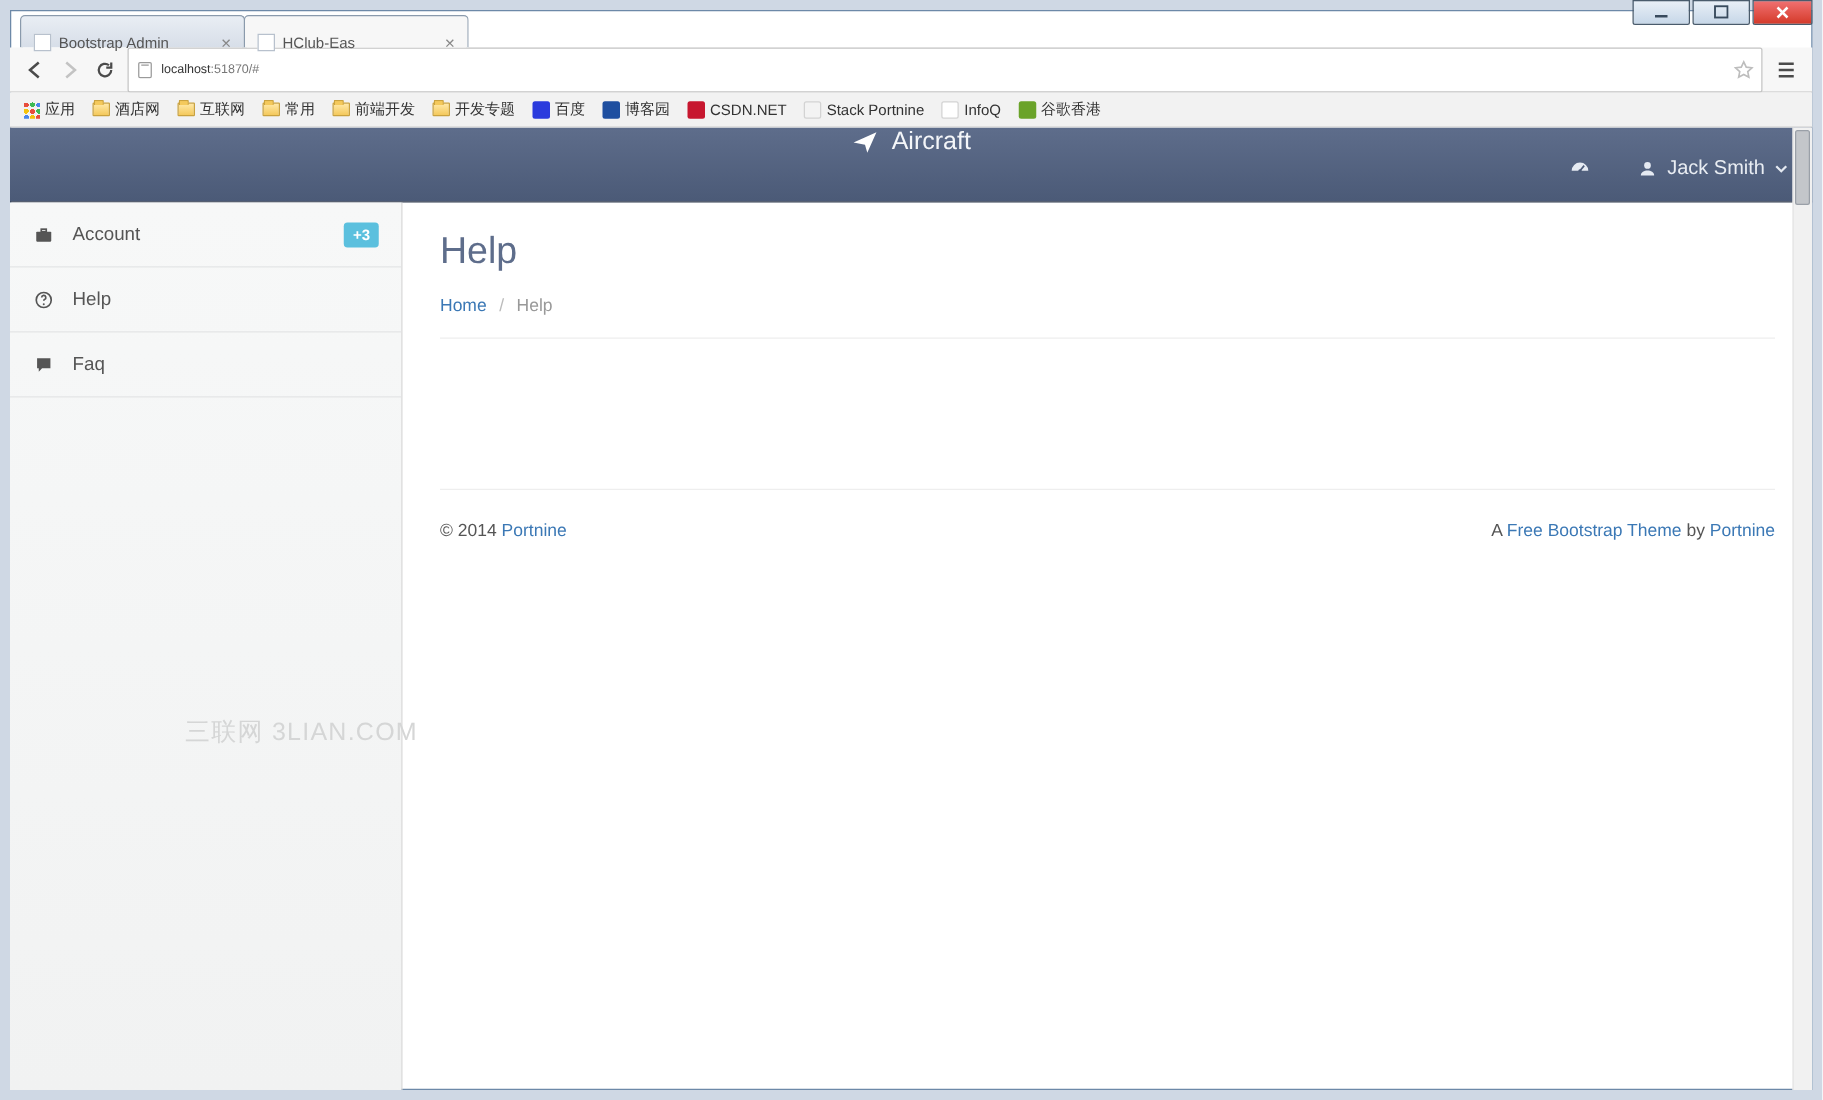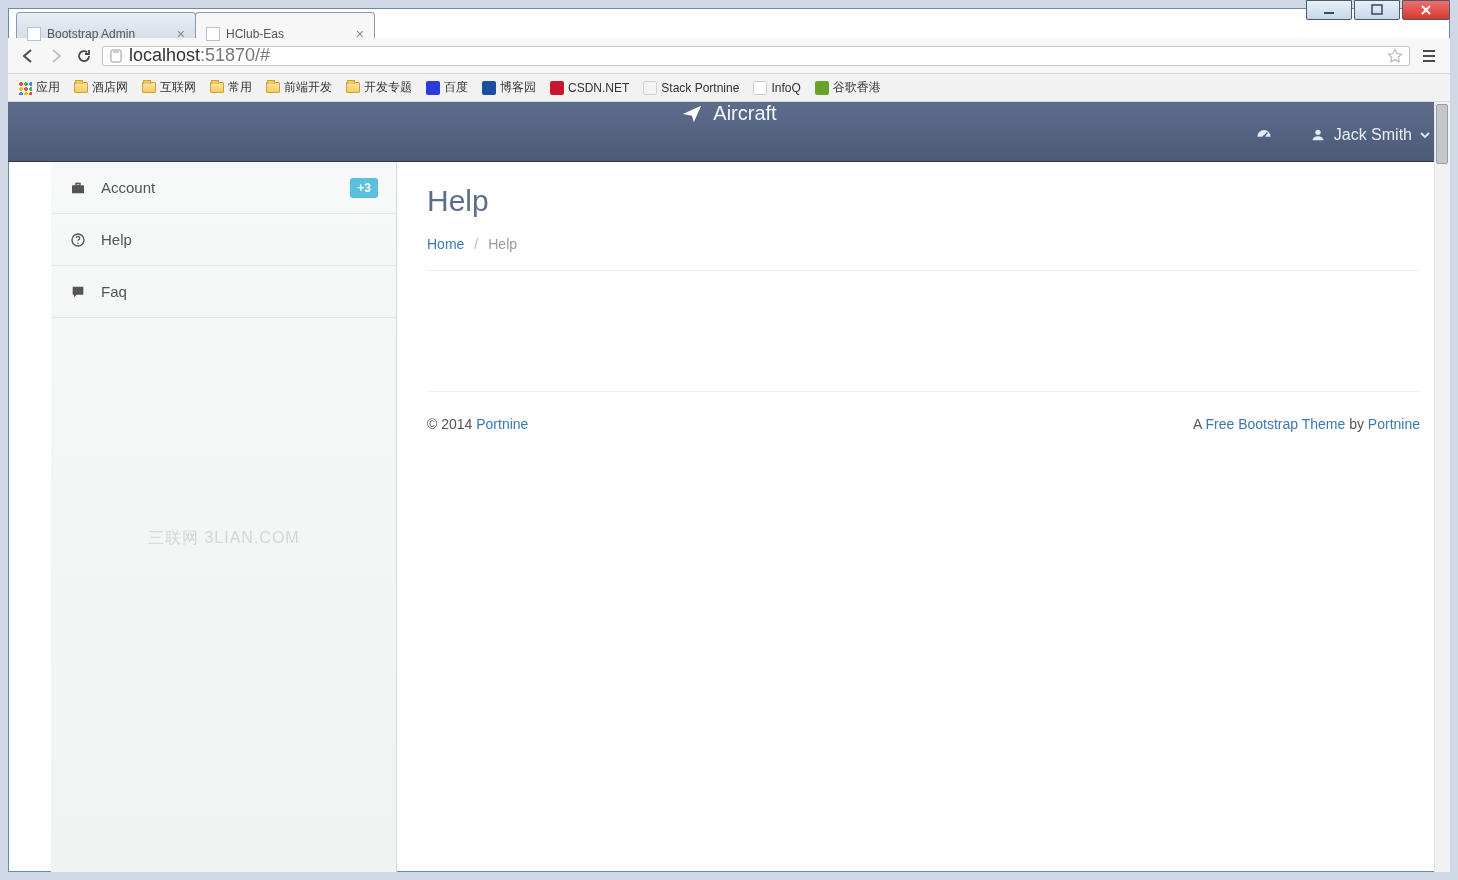--- a/index.html
+++ b/index.html
@@ -19,21 +19,21 @@
   .tab-strip{height:30px;background:transparent;display:flex;align-items:flex-end;padding:0 8px;position:relative;}
   .tab{height:26px;min-width:180px;max-width:180px;padding:16px 10px 0 10px;display:flex;align-items:center;gap:6px;font-size:12px;color:#555;border:1px solid #8a9aac;border-bottom:none;border-radius:4px 4px 0 0;background:linear-gradient(#e9eef4,#d7dee8);position:relative;margin-right:-1px;}
   .tab.active{background:#f7f7f7;z-index:2;border-color:#8a9aac;}
   .tab .favicon{width:14px;height:14px;border:1px solid #b8c1cd;background:#fff;flex:none;}
   .tab .ttxt{flex:1;overflow:hidden;white-space:nowrap;text-overflow:ellipsis;}
   .tab .tclose{flex:none;color:#888;font-size:14px;line-height:1;}
 
   .toolbar{height:36px;background:#f7f7f7;border-bottom:1px solid #d4d4d4;display:flex;align-items:center;padding:0 10px;gap:8px;}
   .tb-ico{width:20px;height:20px;display:flex;align-items:center;justify-content:center;color:#555;}
   .tb-ico.dis{color:#b6b6b6;}
-  .omni{flex:1;height:20px;border:1px solid #c4c4c4;border-radius:2px;background:#fff;display:flex;align-items:center;padding:0 6px;gap:6px;color:#666;font-size:18px;}
+  .omni{flex:1;height:36px;border:1px solid #c4c4c4;border-radius:2px;background:#fff;display:flex;align-items:center;padding:0 6px;gap:6px;color:#666;font-size:10px;}
   .omni .host{color:#777;}
   .omni .host b{color:#333;font-weight:normal;}
   .omni .star{margin-left:auto;color:#bfbfbf;}
   .menu-ico{width:22px;}
 
   .bmk-bar{height:28px;background:#f2f2f2;border-bottom:1px solid #d9d9d9;display:flex;align-items:center;padding:0 10px;gap:14px;font-size:12px;color:#333;}
   .bmk{display:flex;align-items:center;gap:4px;white-space:nowrap;}
   .folder-ico{width:14px;height:11px;background:linear-gradient(#ffe8a6,#f4c95c);border:1px solid #caa23e;border-radius:1px;position:relative;}
   .folder-ico::before{content:"";position:absolute;top:-3px;left:0;width:6px;height:3px;background:#f4c95c;border:1px solid #caa23e;border-bottom:none;border-radius:1px 1px 0 0;}
   .apps-ico{width:14px;height:14px;background:
@@ -50,33 +50,33 @@
 
   
   .viewport{flex:1;position:relative;overflow:auto;display:flex;flex-direction:column;}
 
   .navbar{height:60px;background:linear-gradient(#5e6d8b,#4b5a77);color:#fff;display:flex;align-items:center;padding:0 20px;border-bottom:1px solid #2f3a4e;flex-direction:column;}
   .brand{display:flex;align-items:center;gap:10px;font-size:20px;font-weight:500;color:#f4f6f9;}
   .nav-right{margin-left:auto;display:flex;gap:36px;color:#e9edf3;}
   .nav-user{display:flex;align-items:center;gap:8px;font-size:16px;}
 
   .page-body{flex:1;display:flex;min-height:0;}
-  .sidebar{width:346px;background:linear-gradient(#f7f8f8,#f1f2f2);border-right:1px solid #d8d8d8;margin-left:43px;}
+  .sidebar{width:314px;background:linear-gradient(#f7f8f8,#f1f2f2);border-right:1px solid #d8d8d8;}
   .side-item{height:52px;display:flex;align-items:center;padding:0 18px;gap:14px;color:#555;border-bottom:1px solid #e4e5e6;font-size:15px;cursor:pointer;}
   .side-item .lbl{flex:1;}
   .badge{background:#5bc0de;color:#fff;font-size:12px;font-weight:bold;padding:3px 7px;border-radius:3px;}
   .side-ico{width:18px;display:flex;justify-content:center;color:#555;}
 
   .content{flex:1;padding:22px 30px;}
   h1.page-title{margin:0 0 18px;font-size:30px;font-weight:500;color:#5e6d8b;}
   .crumb{display:flex;gap:10px;color:#999;font-size:14px;padding-bottom:18px;border-bottom:1px solid #eee;}
   .crumb a{color:#3b78b5;text-decoration:none;}
   .crumb .sep{color:#bbb;}
 
-  .watermark{color:#d5d6d6;font-size:16px;letter-spacing:1px;margin-top:76px;font-family:"Microsoft YaHei",sans-serif;position:absolute;left:140px;top:350px;pointer-events:none;}
+  .watermark{color:#d5d6d6;font-size:20px;letter-spacing:1px;margin-top:120px;font-family:"Microsoft YaHei",sans-serif;position:absolute;left:140px;top:350px;pointer-events:none;}
 
   footer{height:64px;border-top:1px solid #eee;margin-top:120px;display:flex;align-items:center;font-size:14px;color:#555;text-align:center;}
   footer .left{}
   footer .right{margin-left:auto;}
   footer a{color:#3b78b5;text-decoration:none;}
 
   
   .fake-scroll{position:absolute;right:0;top:0;bottom:0;width:16px;background:#f1f1f1;border-left:1px solid #e4e4e4;}
   .fake-thumb{position:absolute;right:2px;top:2px;width:12px;height:60px;background:#c3c6ca;border:1px solid #9aa0a8;border-radius:2px;}
 

